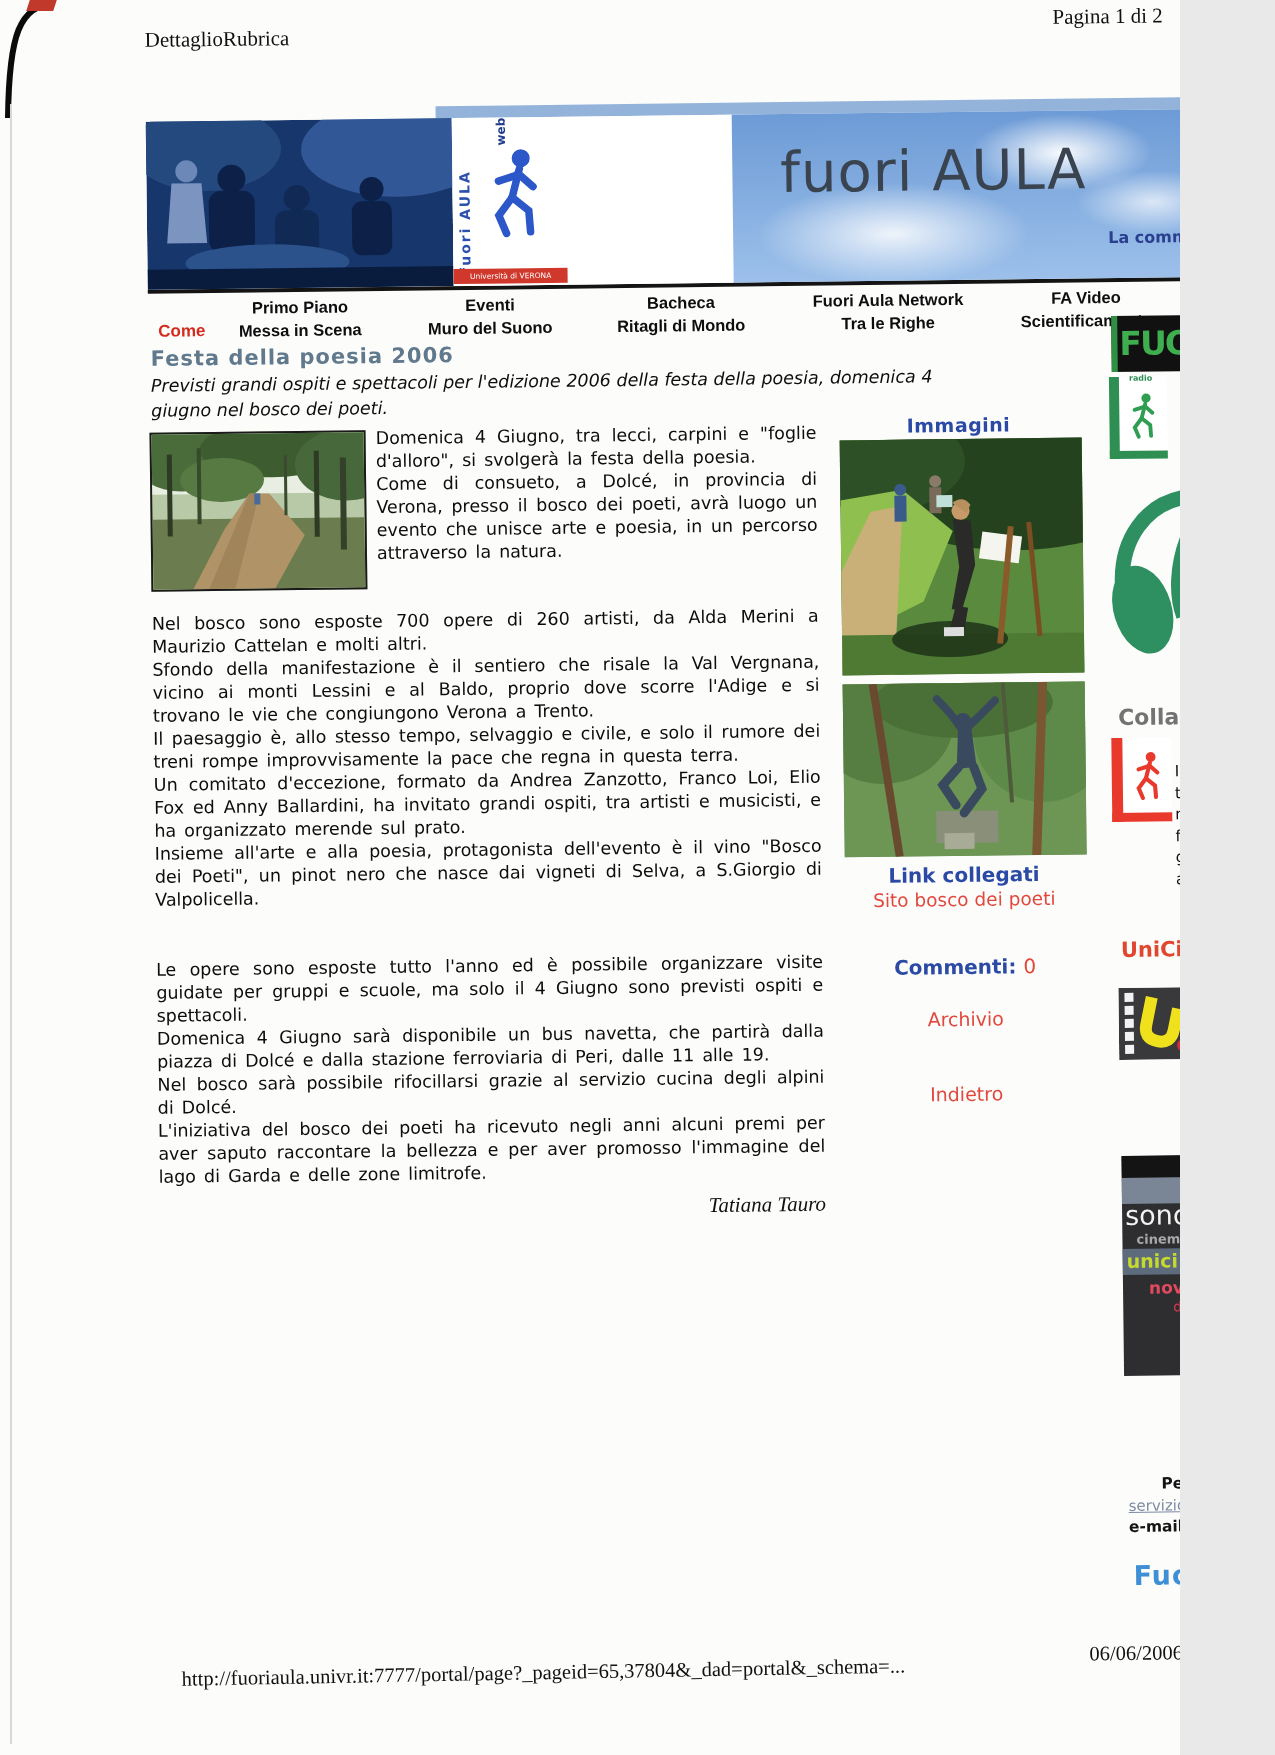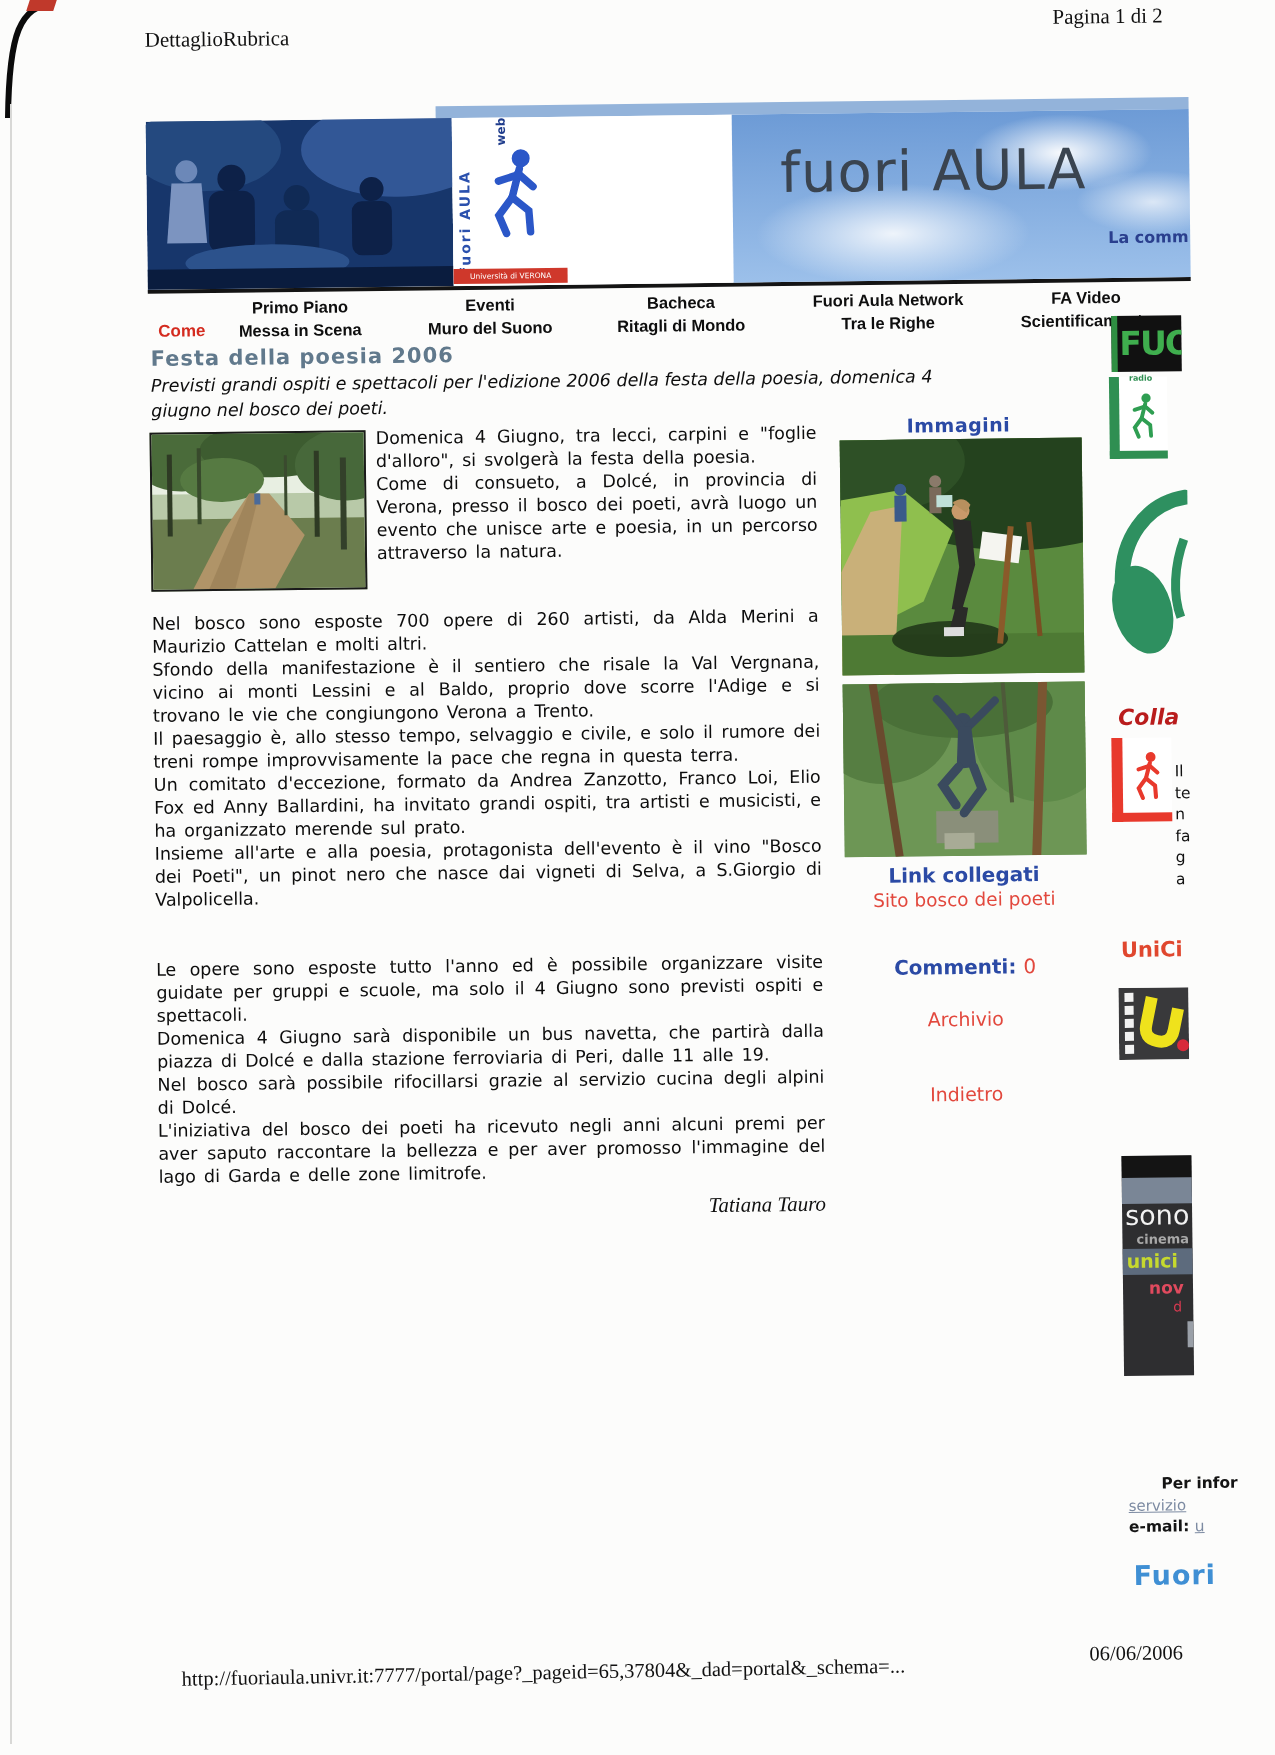--- a/index.html
+++ b/index.html
@@ -1,16 +1,16 @@
 <!DOCTYPE html>
 <html><head>
 <meta charset="utf-8">
 <style>
   html,body{margin:0;padding:0;background:#e9e9e9;}
-  #page{position:relative;width:1275px;height:1755px;background:#fcfcfb;overflow:hidden;
+  #page{position:relative;width:1180px;height:1755px;background:#fcfcfb;overflow:hidden;
         font-family:"DejaVu Sans",sans-serif;color:#111;}
   .abs{position:absolute;}
   #scan{position:absolute;left:0;top:0;width:1275px;height:1755px;
         transform:rotate(-0.7deg);transform-origin:630px 880px;}
 
   
   #edge-line{left:10px;top:104px;width:2px;height:1640px;background:#d8d8d6;}
   #corner-mark svg{display:block;}
   #red-mark{left:28px;top:0;width:27px;height:11px;background:#c0392b;transform:skewX(-18deg);}
 
@@ -79,21 +79,21 @@
   
   #fuo-logo{left:1118px;top:322px;width:64px;height:56px;background:#111;overflow:hidden;
             border-left:6px solid #2f8f42;}
   #fuo-logo span{color:#3fae4e;font-weight:bold;font-size:33px;letter-spacing:-2px;line-height:56px;padding-left:2px;display:block;}
   #radio-logo{left:1115px;top:383px;width:58px;height:82px;background:#fff;}
   #radio-bar{left:0;top:0;width:10px;height:82px;background:#2f8f52;}
   #radio-label{left:20px;top:-3px;font-size:8px;color:#2f8f52;font-weight:bold;}
   #radio-runner{left:16px;top:12px;width:34px;height:56px;color:#2f9e52;}
   #radio-strip{left:0;top:74px;width:58px;height:8px;background:#2f8f52;}
   #headphones{left:1108px;top:494px;width:84px;height:168px;}
-  #colla{left:1120px;top:711px;font-size:22px;font-weight:bold;color:#b91c1c;font-style:italic;}
+  #colla{left:1120px;top:711px;font-size:22px;font-weight:bold;color:#737373;}
   #red-logo{left:1113px;top:744px;width:60px;height:84px;background:#fff;}
   #red-bar{left:0;top:0;width:11px;height:84px;background:#e8392c;}
   #red-runner{left:17px;top:10px;width:36px;height:58px;color:#e8392c;}
   #red-strip{left:0;top:75px;width:60px;height:9px;background:#e8392c;}
   #clipped-letters{left:1176px;top:768px;width:26px;overflow:hidden;font-size:15.5px;line-height:21.5px;color:#111;}
   #unici{left:1120px;top:944px;font-size:21px;font-weight:bold;color:#e0472e;}
   #film-logo{left:1117px;top:994px;width:70px;height:72px;}
   #cine-banner{left:1118px;top:1162px;width:70px;height:220px;background:#2e2e30;overflow:hidden;}
   #cb-black{left:0;top:0;width:70px;height:22px;background:#141414;}
   #cb-gray{left:0;top:22px;width:70px;height:26px;background:#7a8696;}

